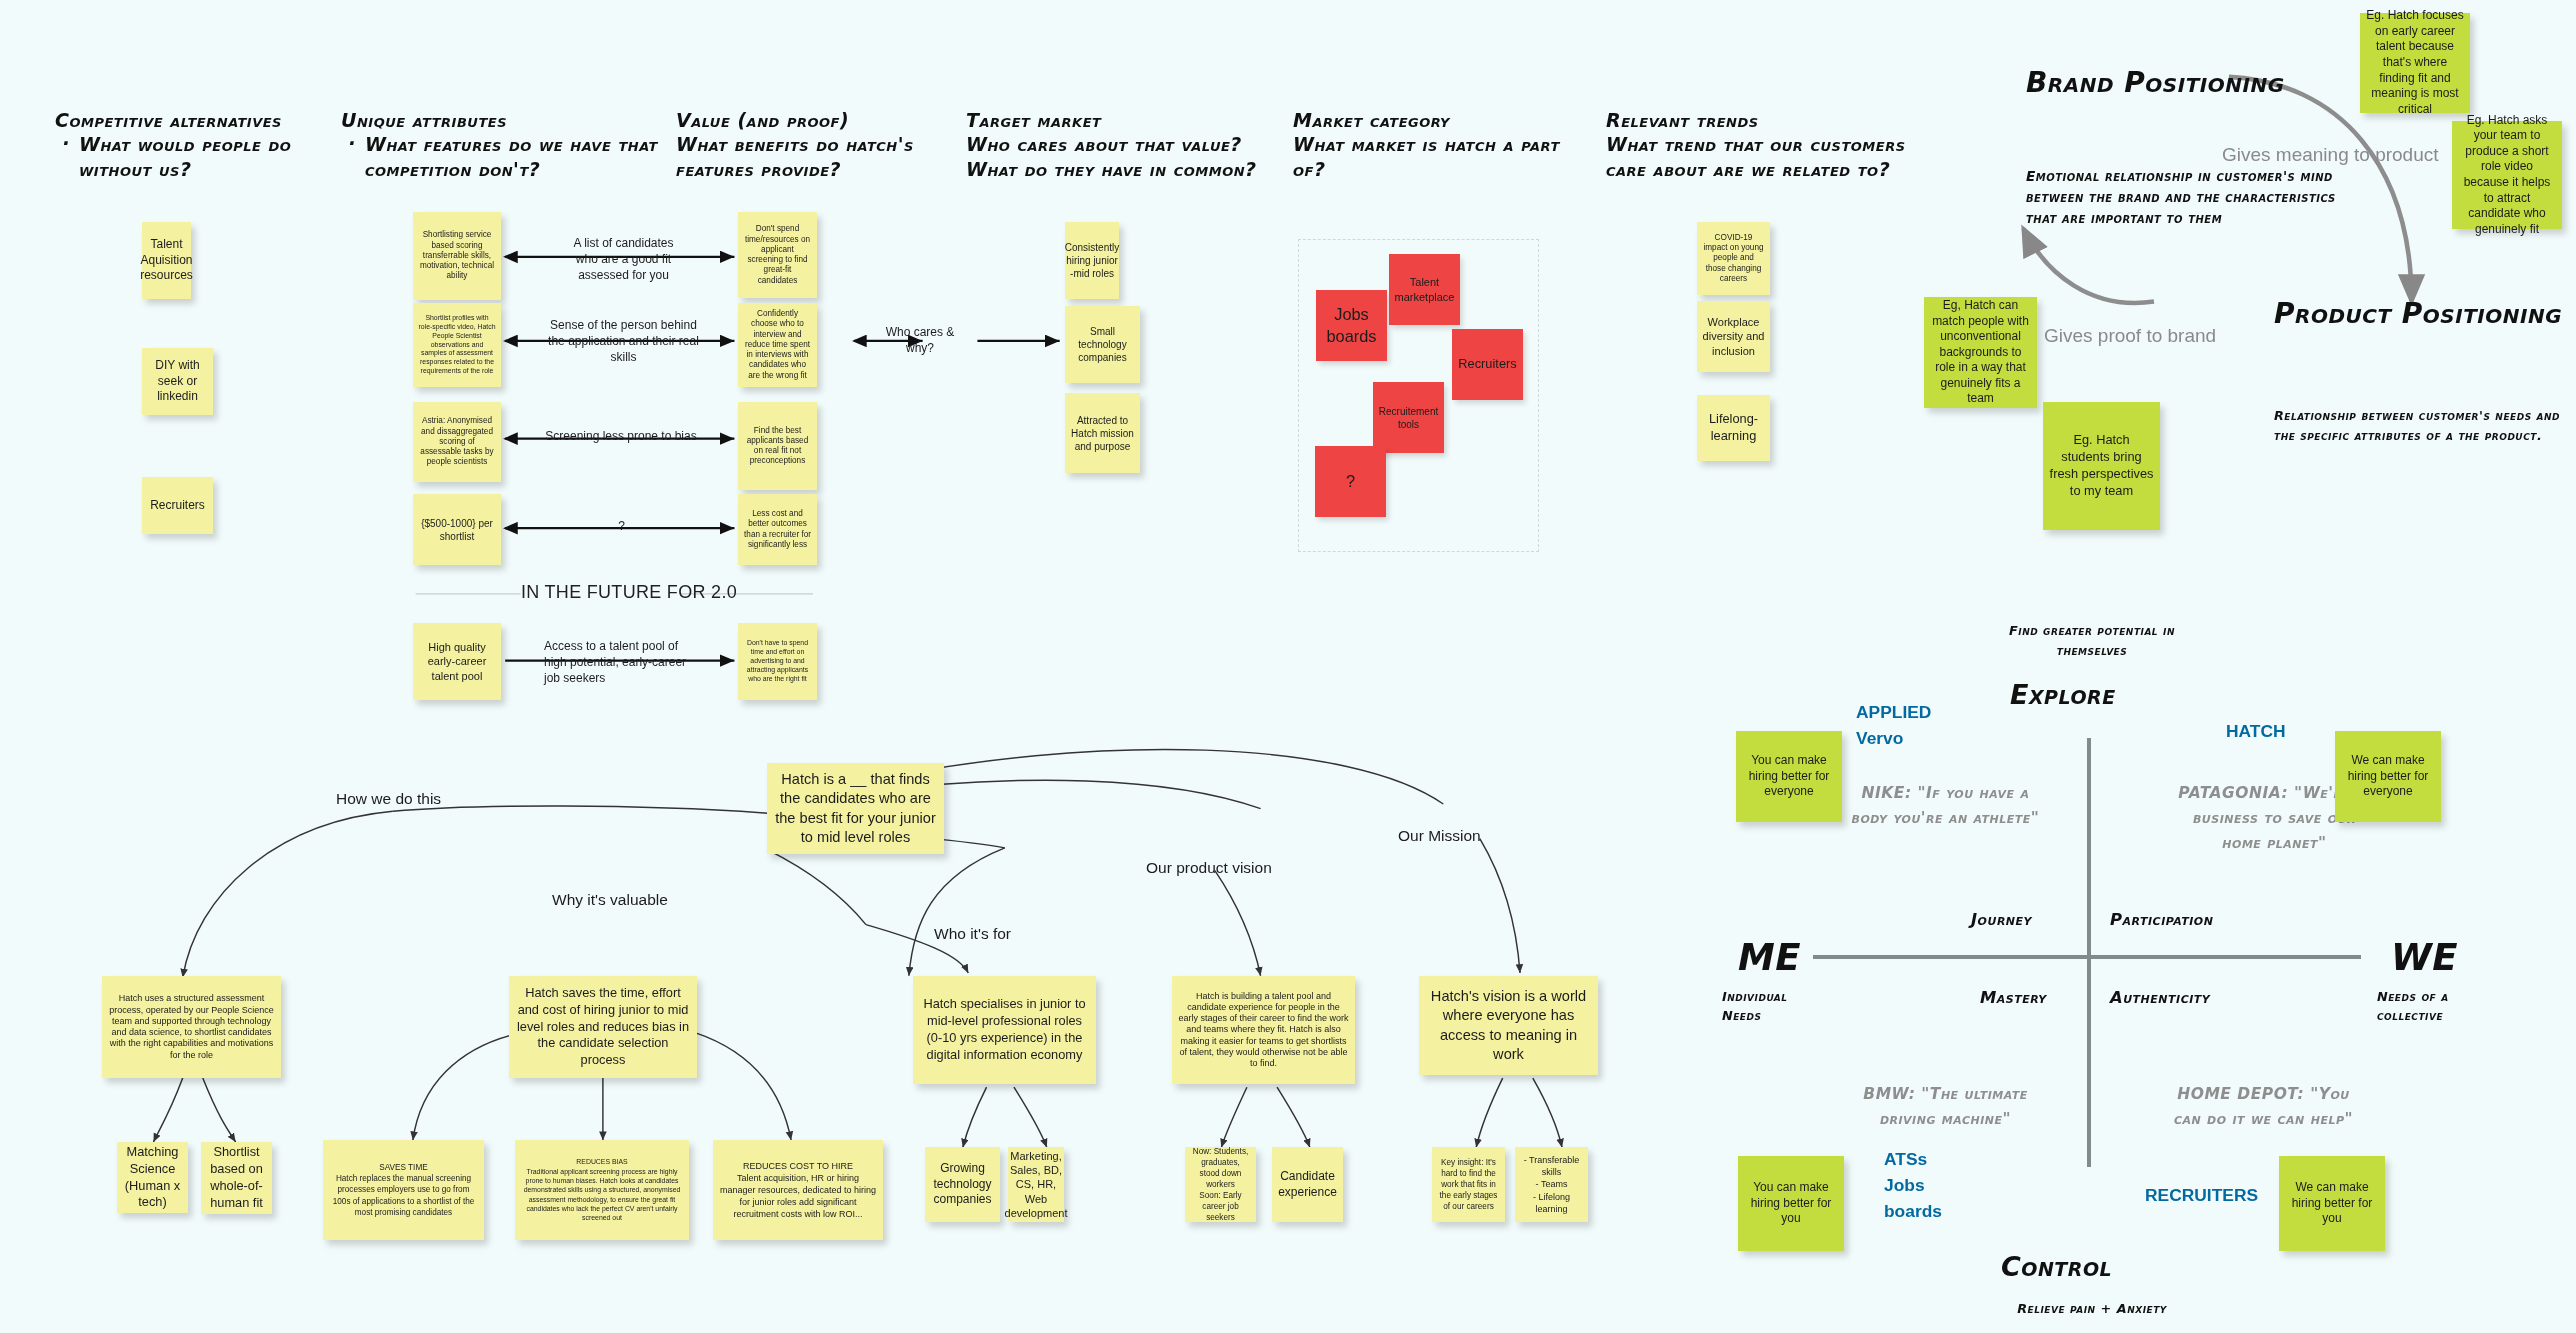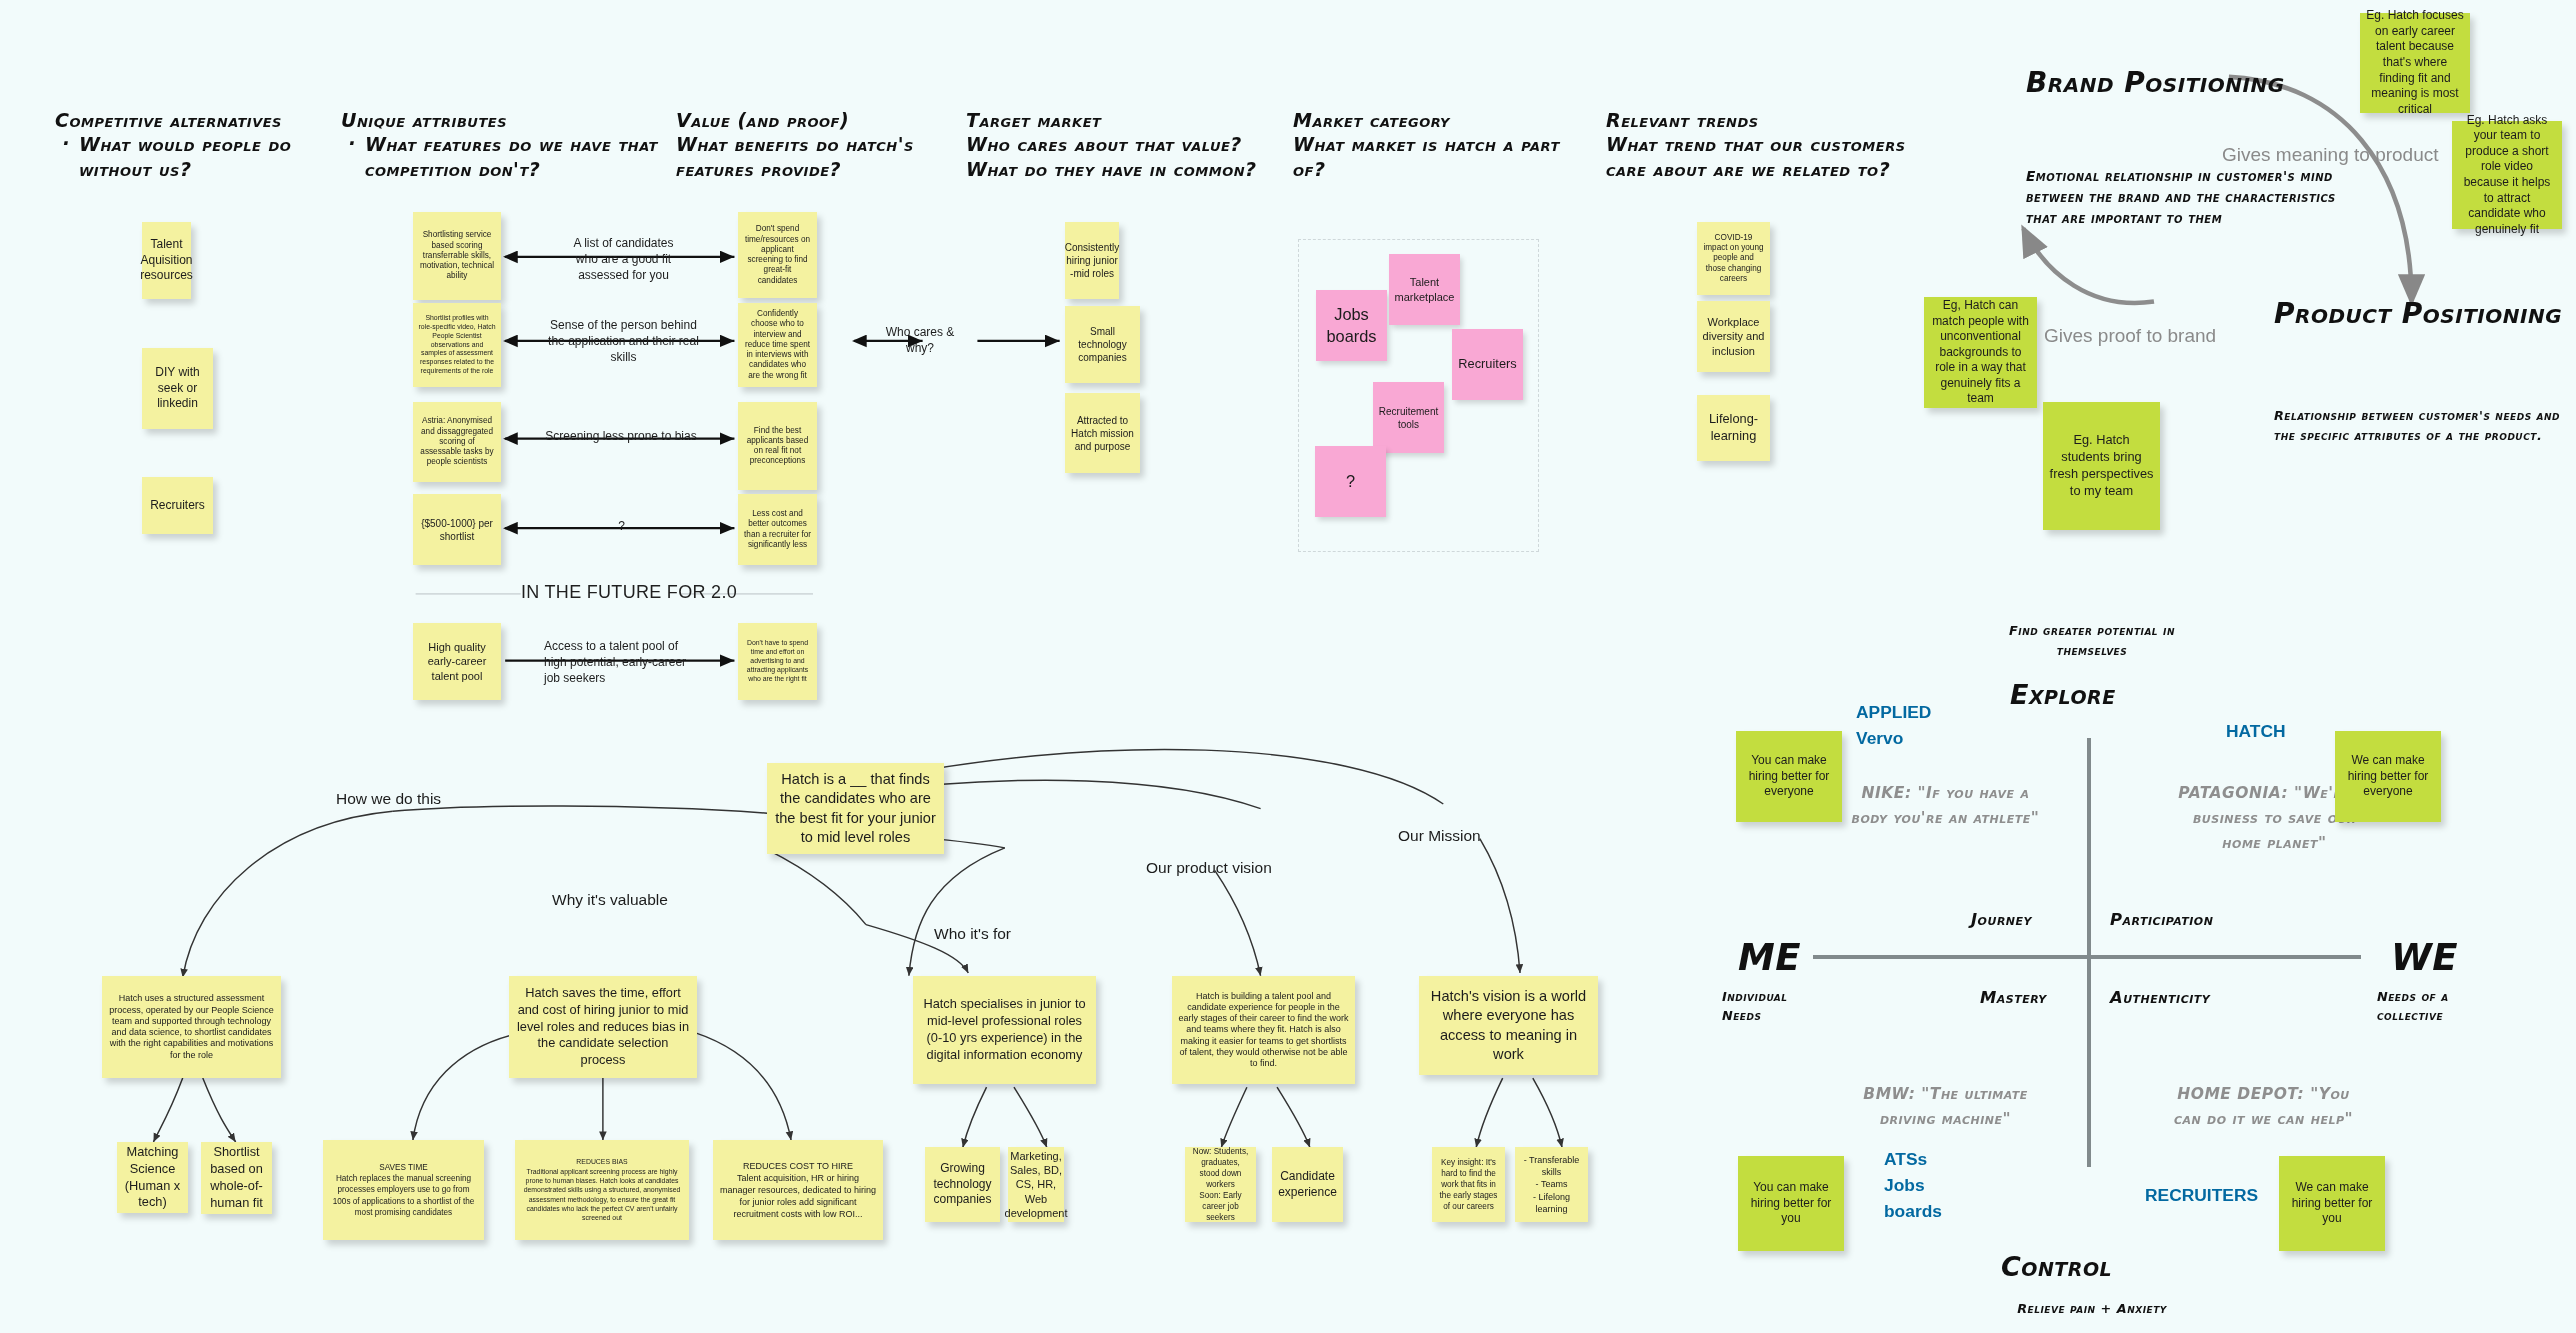--- a/index.html
+++ b/index.html
@@ -32,21 +32,21 @@
   .sticky{
     background:#f4f2a0;
     box-shadow:3.7px 4.6px 6.4px rgba(0,0,0,.17);
     color:#1c1c1c;
     display:flex;align-items:center;justify-content:center;
     text-align:center;
     line-height:1.26;
     padding:4.6px 5.5px;
   }
   .sticky.green{background:#c3dd3f;}
-  .sticky.grey{background:#f9a8d4;box-shadow:2.7px 3.7px 5.5px rgba(0,0,0,.16);}
+  .sticky.grey{background:#ef4444;box-shadow:2.7px 3.7px 5.5px rgba(0,0,0,.16);}
   .t9{font-size:8.2px;line-height:1.25;}
   .t10{font-size:9px;line-height:1.25;}
   .t11{font-size:10px;line-height:1.3;}
   .t12{font-size:11px;line-height:1.3;}
   .t13{font-size:12px;line-height:1.3;}
   .t14{font-size:12.8px;line-height:1.32;}
   .t16{font-size:14.6px;line-height:1.33;}
   .t18{font-size:16.4px;line-height:1.3;}
 
   
@@ -146,21 +146,21 @@
       <path d="M1645,1180 C1628,1215 1620,1238 1616,1256" marker-end="url(#ahThin)"></path>
       <path d="M1678,1180 C1698,1215 1706,1238 1710,1256" marker-end="url(#ahThin)"></path>
     </g>
   </svg>
 
   <div class="abs marker col-head" style="left:55px;top:108px;width:301px;">
     <span>Competitive alternatives</span>
     <span class="bullet-line"><span class="dot">·</span><span>What would people do without us?</span></span>
   </div>
   <div class="abs sticky t13" style="left:142px;top:222px;width:49px;height:77px;">Talent Aquisition resources</div>
-  <div class="abs sticky t13" style="left:142px;top:348px;width:71px;height:81px;">DIY with seek or linkedin</div>
+  <div class="abs sticky t13" style="left:142px;top:348px;width:71px;height:67px;">DIY with seek or linkedin</div>
   <div class="abs sticky t13" style="left:142px;top:477px;width:71px;height:57px;">Recruiters</div>
 
   <div class="abs marker col-head" style="left:341px;top:108px;width:338px;">
     <span>Unique attributes</span>
     <span class="bullet-line"><span class="dot">·</span><span>What features do we have that competition don't?</span></span>
   </div>
   <div class="abs sticky t9" style="left:413px;top:212px;width:88px;height:88px;">Shortlisting service based scoring transferrable skills, motivation, technical ability</div>
   <div class="abs sticky" style="left:413px;top:303px;width:88px;height:84px;font-size:6.9px;line-height:1.3;">Shortlist profiles with role-specific video, Hatch People Scientist observations and samples of assessment responses related to the requirements of the role</div>
   <div class="abs sticky t9" style="left:413px;top:402px;width:88px;height:80px;">Astria: Anonymised and dissaggregated scoring of assessable tasks by people scientists</div>
   <div class="abs sticky t11" style="left:413px;top:494px;width:88px;height:71px;">{$500-1000} per shortlist</div>

